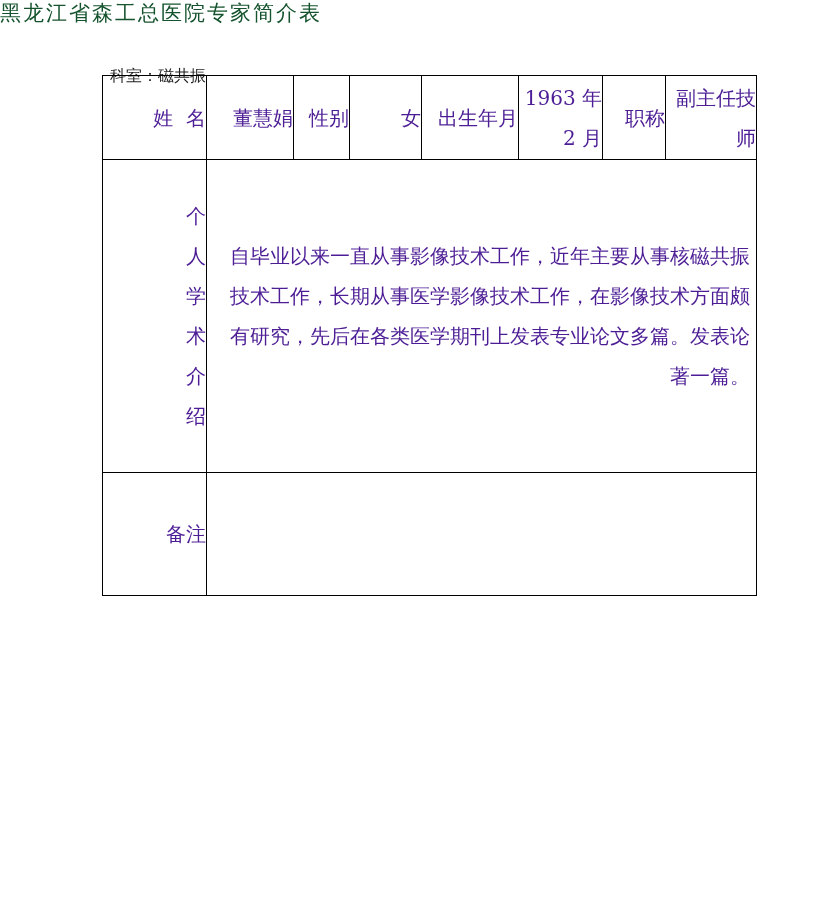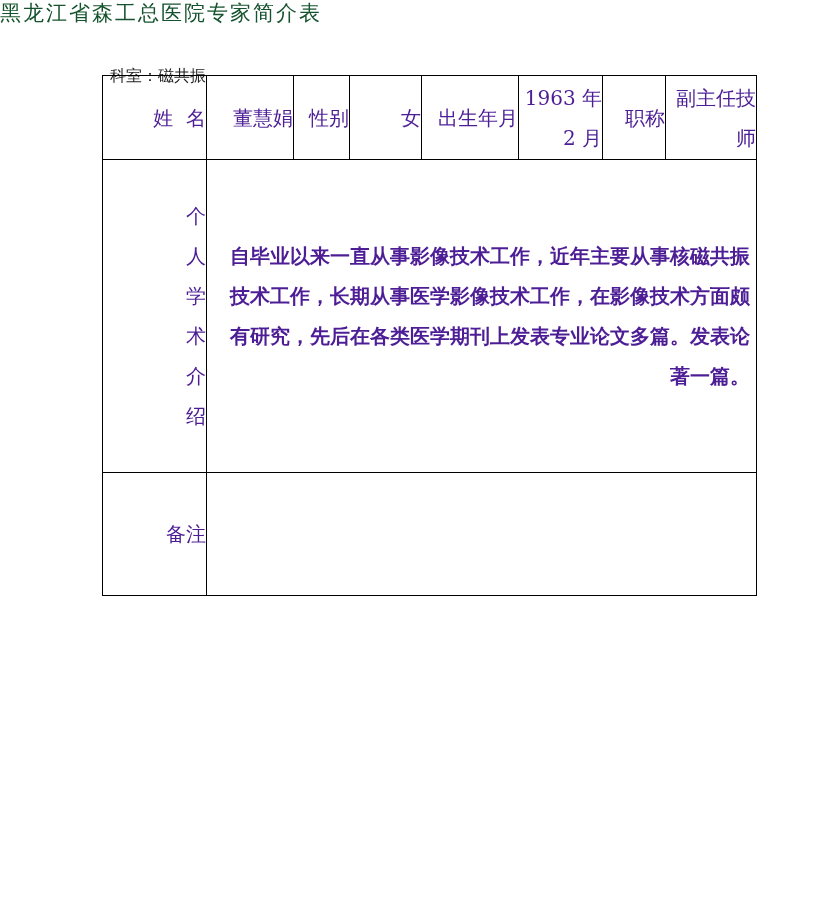--- a/index.html
+++ b/index.html
@@ -28,21 +28,20 @@
     text-align: right; vertical-align: middle;
     font-size: 20px; line-height: 40px; padding: 0;
     color: #4c1d95;
   }
   .wrap2 { line-height: 40px; }
   .vertical { line-height: 42px; }
   .bio {
     font-family: "DejaVu Sans", "Liberation Sans", sans-serif;
     font-size: 13.5px; line-height: 21px; padding: 0 6px !important;
     color: #000000;
-    font-weight: bold;
   }
 </style>
 </head>
 <body>
 
 <div class="title">黑龙江省森工总医院专家简介表</div>
 <div class="dept">
   <span>科室：</span><span>磁共振</span>
 </div>
 

